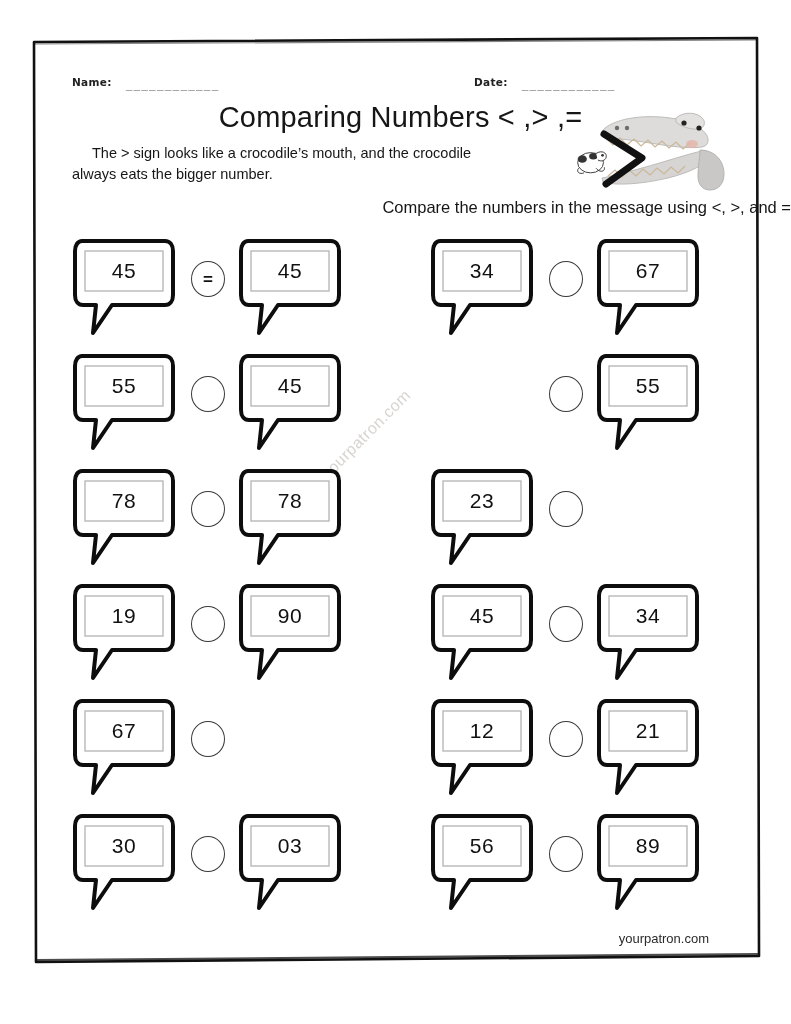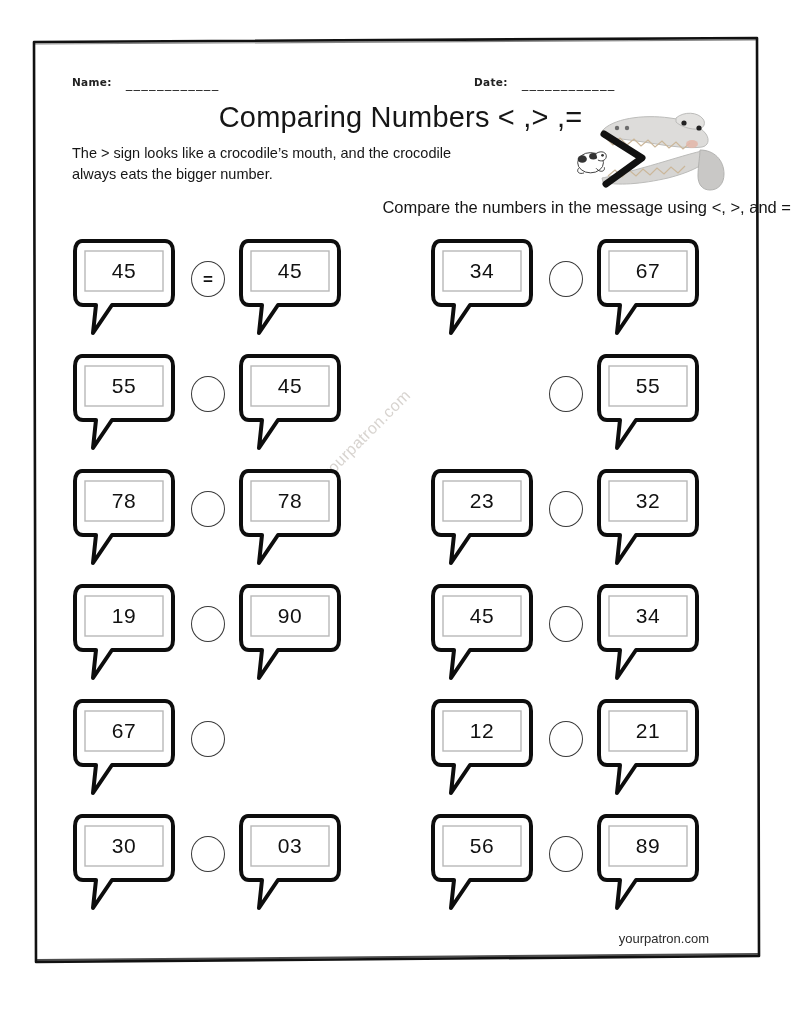--- a/index.html
+++ b/index.html
@@ -50,21 +50,21 @@
   .field-label {
     font-family: "DejaVu Sans", sans-serif;
     font-size: 10.5px;
     font-weight: 700;
     letter-spacing: 0.3px;
     color: #222;
   }
   .field-blank {
     font-family: "DejaVu Sans Mono", monospace;
     font-size: 11px;
-    font-weight: 700;
+    font-weight: 400;
     letter-spacing: 1.2px;
     color: #333;
     position: relative;
     top: 2px;
   }
 
   .title {
     position: absolute;
     top: 101px;
     left: 0;
@@ -80,21 +80,21 @@
 
   .subtitle {
     position: absolute;
     top: 143px;
     left: 72px;
     width: 430px;
     font-size: 14.5px;
     line-height: 1.45;
     color: #161616;
   }
-  .subtitle .line1 { display: block; text-align: left; }
+  .subtitle .line1 { display: block; text-align: left; margin-left: 20px; }
   .subtitle .line2 { display: block; text-align: left; }
 
   .instruction {
     position: absolute;
     top: 198px;
     left: 0;
     width: 791px;
     text-align: right;
     font-size: 16.5px;
     color: #161616;
@@ -380,27 +380,20 @@
           </div>
         </div>
         <div class="prob-pair pair-right">
           <div class="bubble bubble-a">
             <svg width="104" height="100" viewBox="0 0 104 100">
               <path d="M10,4 C6,4 3,8 3,14 L3,58 C3,64 6,68 11,68 L24,68 L21,96 L40,68 L93,68 C98,68 101,64 101,58 L101,14 C101,8 98,4 93,4 Z" fill="#ffffff" stroke="#0d0d0d" stroke-width="4" stroke-linejoin="round" stroke-linecap="round"></path>
               <rect x="13" y="14" width="78" height="40" fill="none" stroke="#b8b8b8" stroke-width="1.4"></rect>
             </svg>
             <div class="bubble-value">23</div>
           </div>
-          <div class="bubble bubble-b">
-            <svg width="104" height="100" viewBox="0 0 104 100">
-              <path d="M10,4 C6,4 3,8 3,14 L3,58 C3,64 6,68 11,68 L24,68 L21,96 L40,68 L93,68 C98,68 101,64 101,58 L101,14 C101,8 98,4 93,4 Z" fill="#ffffff" stroke="#0d0d0d" stroke-width="4" stroke-linejoin="round" stroke-linecap="round"></path>
-              <rect x="13" y="14" width="78" height="40" fill="none" stroke="#b8b8b8" stroke-width="1.4"></rect>
-            </svg>
-            <div class="bubble-value">32</div>
-          </div>
           <div class="answer-circle">
             <div class="circ"></div>
             <div class="sym"></div>
           </div>
         </div>
       </div>
       <div class="prob-row">
         <div class="prob-pair pair-left">
           <div class="bubble bubble-a">
             <svg width="104" height="100" viewBox="0 0 104 100">

